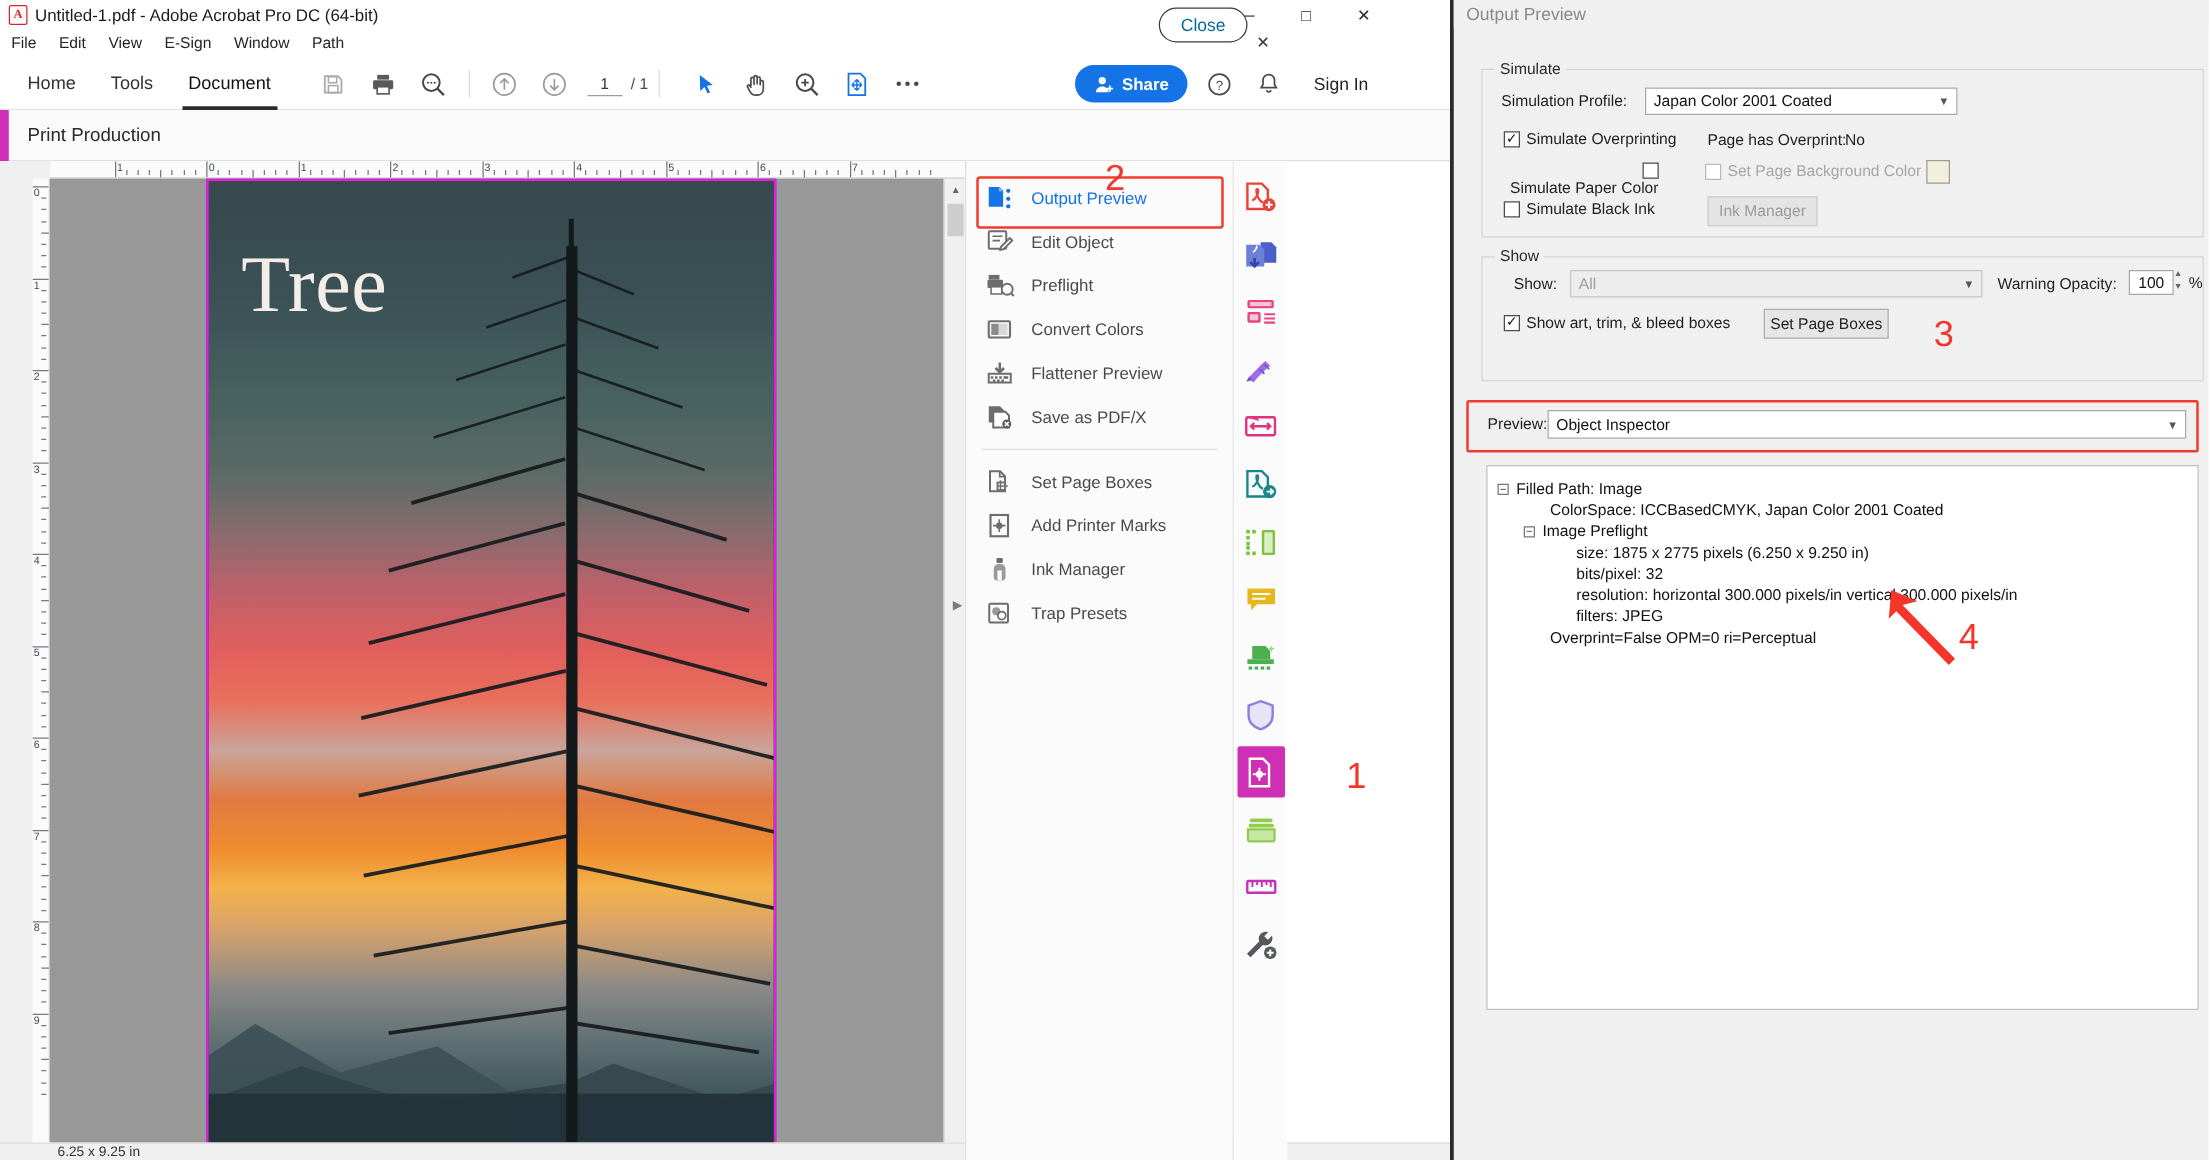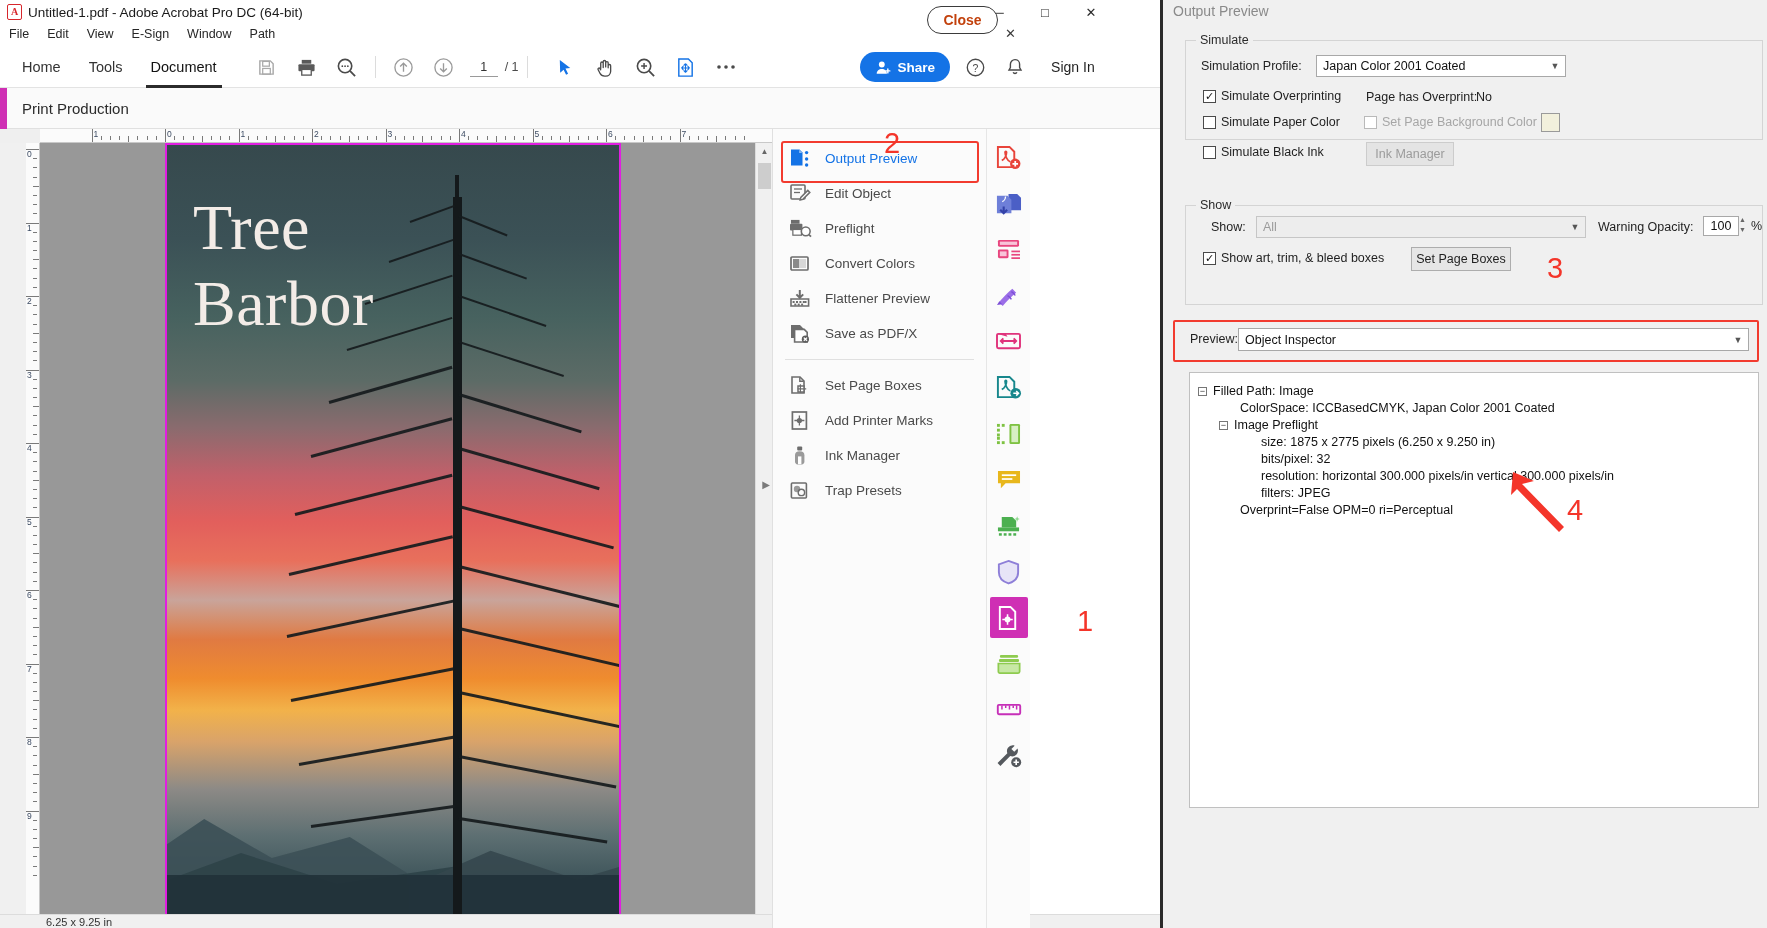--- a/index.html
+++ b/index.html
@@ -83,21 +83,21 @@
     position:absolute; left:0; top:88px; width:1160px; height:41px;
     background:#fafafa; border-bottom:1px solid #e0e0e0;
     display:flex; align-items:center;
   }
   #pp-accent{ position:absolute; left:0; top:0; width:7px; height:41px; background:#cf2fb4; }
   #pp-title{ margin-left:22px; font-size:15px; color:#2b2b2b; }
   #close-btn{
     position:absolute; right:162px; top:6px; width:71px;height:28px;
     border:1px solid #3b3b3b;border-radius:14px;background:#fff;
     display:flex;align-items:center;justify-content:center;
-    font-size:14px;color:#c2410c;font-weight:bold;
+    font-size:14px;color:#0369a1;font-weight:normal;
   }
 
   
   #viewer{
     position:absolute;left:0;top:129px;width:772px;height:799px;background:#f0f0f0;
   }
   #ruler-corner{ position:absolute;left:0;top:0;width:40px;height:14px;background:#efefef;}
   #hruler{
     position:absolute;left:40px;top:0;width:732px;height:14px;
     background:#fbfbfb;border-bottom:1px solid #c8c8c8;overflow:hidden;
@@ -591,21 +591,20 @@
           <div class="branch" style="left:120px;top:490px;width:170px;height:3.2px;transform:rotate(-12deg);"></div>
           <div class="branch" style="left:292px;top:546px;width:166px;height:3.2px;transform:rotate(12deg);"></div>
           <div class="branch" style="left:124px;top:554px;width:166px;height:3.2px;transform:rotate(-11deg);"></div>
           <div class="branch" style="left:292px;top:610px;width:160px;height:3.2px;transform:rotate(11deg);"></div>
           <div class="branch" style="left:132px;top:618px;width:158px;height:3.2px;transform:rotate(-10deg);"></div>
           <div class="branch" style="left:292px;top:672px;width:150px;height:3px;transform:rotate(9deg);"></div>
           <div class="branch" style="left:144px;top:680px;width:146px;height:3px;transform:rotate(-8deg);"></div>
         </div>
         <div id="page-title-block">
           <div>Tree</div>
-          <div>Barbor</div>
         </div>
       </div>
     </div>
 
     <div id="scroll-v">
       <div class="sc-arrow" style="top:0">▲</div>
       <div id="scroll-thumb" style="top:20px"></div>
       <div class="sc-arrow" style="bottom:0">▼</div>
     </div>
   </div>
@@ -880,37 +879,37 @@
     </div>
   </div>
 </div>
 
 <div id="op-dialog">
 
   <div id="op-titlebar">
     <div id="op-title">Output Preview</div>
   </div>
 
-  <div class="group" style="left:22px; top:40px; width:578px; height:100px;">
+  <div class="group" style="left:22px; top:55px; width:578px; height:135px;">
     <div class="group-label">Simulate</div>
 
     <div style="position:absolute;left:15px;top:18px;" class="lbl">Simulation Profile:</div>
     <div class="combo" style="position:absolute;left:130px;top:14px;width:250px;">
       <span>Japan Color 2001 Coated</span>
       <span class="arr">▼</span>
     </div>
 
     <div style="position:absolute;left:17px;top:48px;display:flex;align-items:center;">
       <span class="cbx">✓</span>
       <span class="lbl" style="margin-left:5px">Simulate Overprinting</span>
     </div>
     <div style="position:absolute;left:180px;top:49px;" class="lbl">Page has Overprint:</div>
     <div style="position:absolute;left:290px;top:49px;" class="lbl">No</div>
 
-    <div style="position:absolute;left:17px;top:74px;display:flex;align-items:flex-end;">
+    <div style="position:absolute;left:17px;top:74px;display:flex;align-items:flex-end;flex-direction:column;">
       <span class="cbx"></span>
       <span class="lbl" style="margin-left:5px">Simulate Paper Color</span>
     </div>
     <div style="position:absolute;left:178px;top:74px;display:flex;align-items:center;">
       <span class="cbx dim"></span>
       <span class="lbl dim" style="margin-left:5px">Set Page Background Color</span>
     </div>
     <div id="swatch" style="position:absolute;left:355px;top:72px;"></div>
 
     <div style="position:absolute;left:17px;top:104px;display:flex;align-items:center;">

